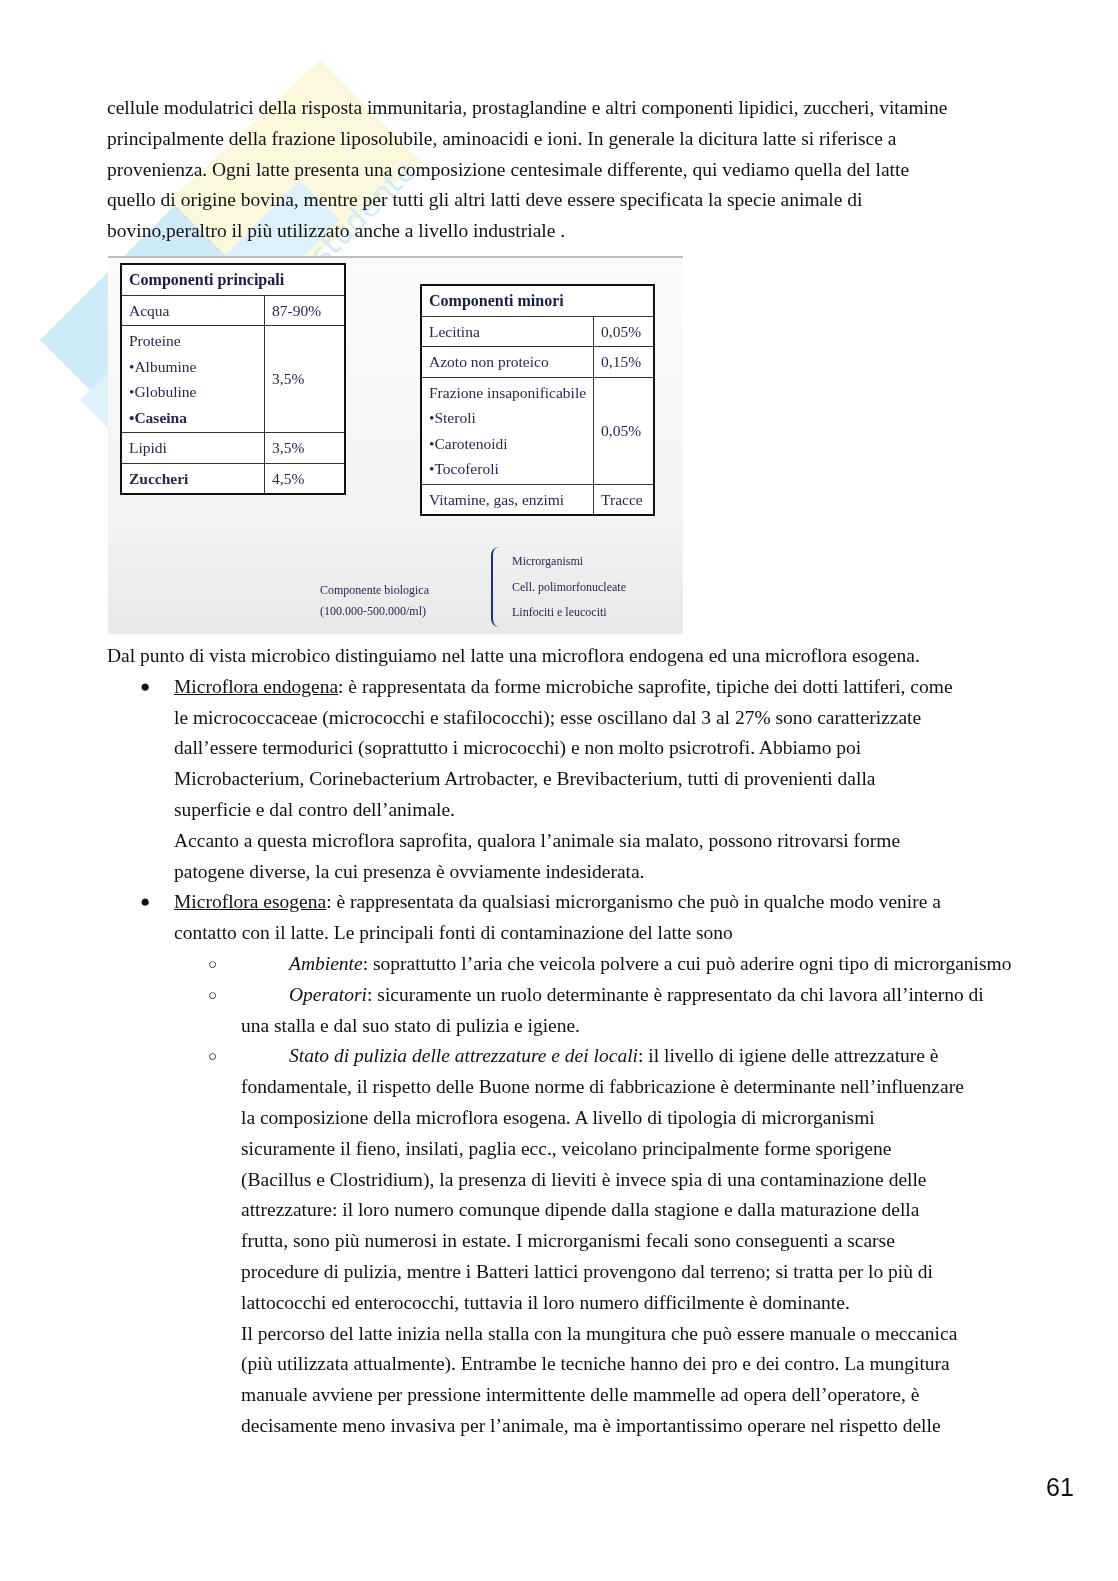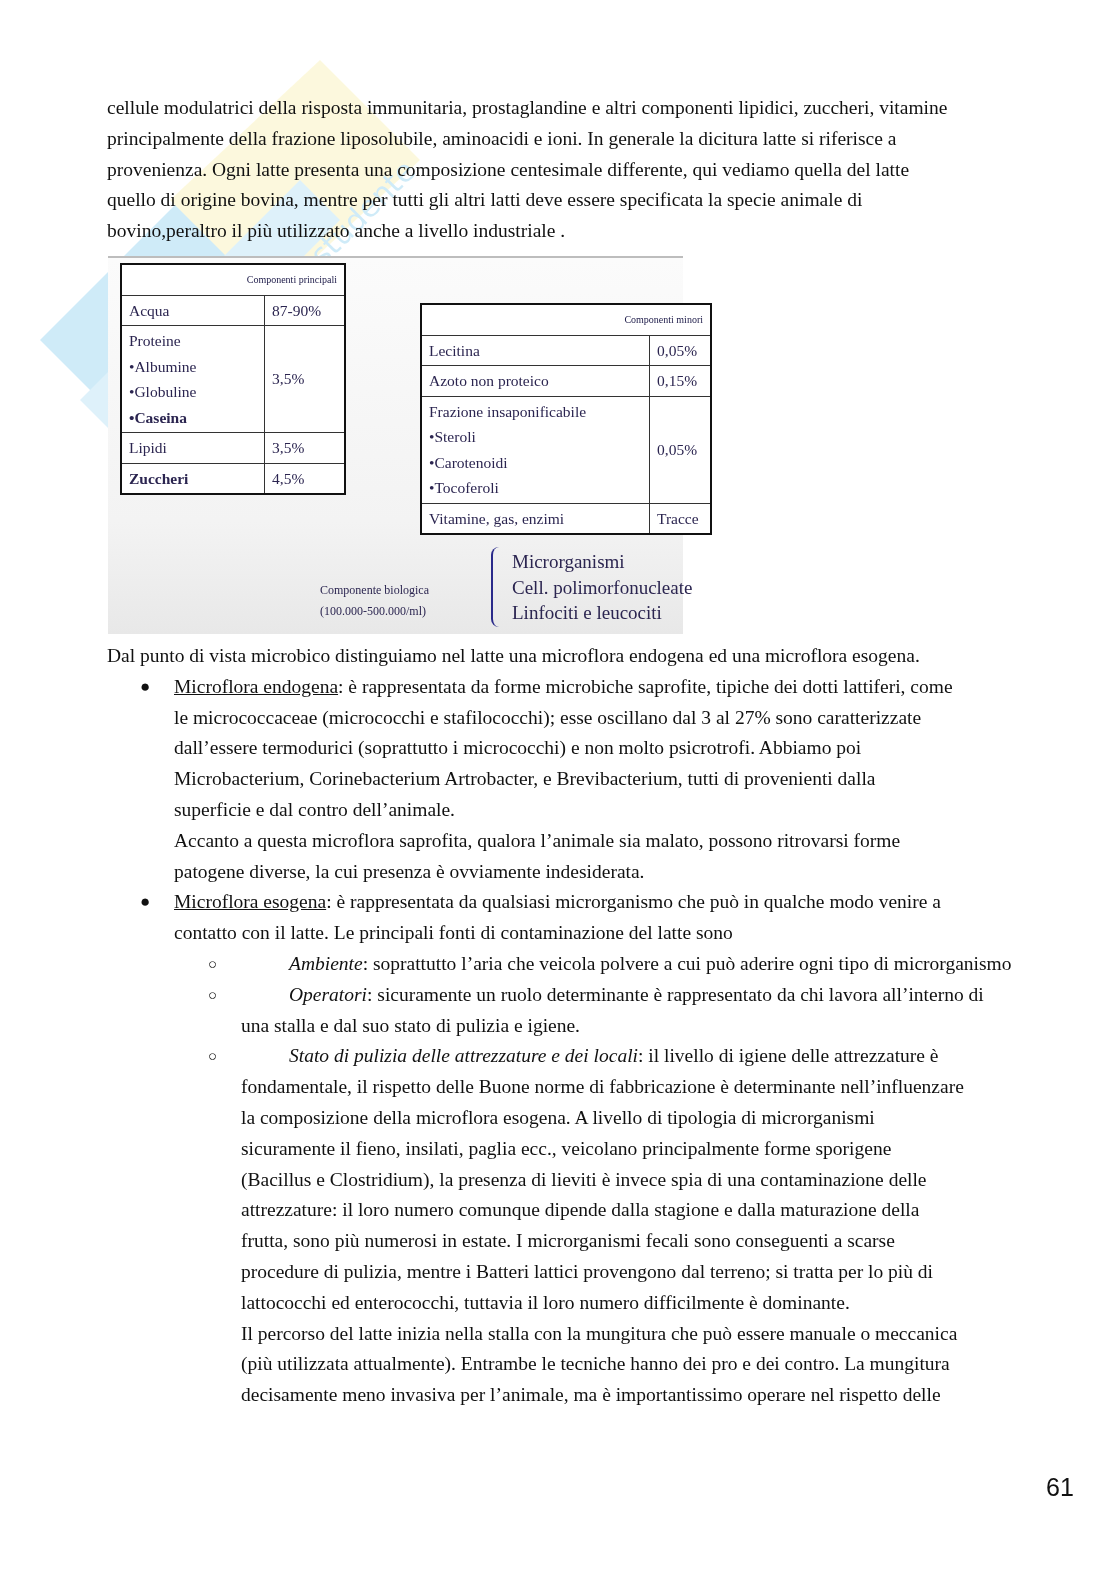--- a/index.html
+++ b/index.html
@@ -8,30 +8,30 @@
   .watermark { position: absolute; left: 20px; top: 40px; width: 420px; height: 420px; pointer-events: none; }
   .text-block { position: absolute; left: 107px; width: 970px; font-size: 19.5px; line-height: 30.8px; }
   .p1 { top: 93px; }
   .line { white-space: nowrap; display: block; }
   .figure { position: absolute; left: 108px; top: 256px; width: 575px; height: 376px;
             background: linear-gradient(to bottom, #fbfbfb 0%, #f3f3f3 70%, #e8e8e8 100%);
             border-top: 2px solid #bdbdbd; }
   .tbl { position: absolute; border: 2.5px solid #111; border-collapse: collapse; background: #fff;
          font-family: "Liberation Serif", "DejaVu Serif", serif; color: #2b2550; font-size: 15.5px; }
   .tbl td, .tbl th { border: 1.5px solid #333; padding: 2px 7px; vertical-align: middle; text-align: left; line-height: 25.5px; }
-  .tbl th { text-align: right; font-weight: normal; color: #1c1a48; font-size: 10px; }
+  .tbl th { text-align: left; font-weight: bold; color: #1c1a48; font-size: 16px; }
   .tbl-main { left: 12px; top: 5px; width: 226px; }
   .tbl-main td:first-child { width: 128px; }
-  .tbl-minor { left: 312px; top: 45px; width: 292px; }
+  .tbl-minor { left: 312px; top: 26px; width: 235px; }
   .tbl-minor td:last-child { width: 46px; }
   .b { font-weight: bold; }
   .bio { position: absolute; left: 212px; top: 322px; font-size: 12px; line-height: 21px; color: #2b2550; }
   .brace { position: absolute; left: 383px; top: 289px; width: 10px; height: 80px;
            border-left: 2px solid #2a2a8a; border-radius: 8px 0 0 8px; }
-  .bio-list { position: absolute; left: 404px; top: 291px; font-size: 19px; line-height: 25.5px; color: #2b2550; }
+  .bio-list { position: absolute; left: 404px; top: 291px; font-size: 12px; line-height: 25.5px; color: #2b2550; }
   .p2 { top: 641px; }
   ul.l1 { list-style: none; margin: 0; padding: 0; }
   .l1-item { position: relative; padding-left: 67px; }
   .l1-bullet { position: absolute; left: 33px; top: 0; font-size: 17px; }
   .l2-item { position: relative; padding-left: 134px; }
   .l2-bullet { position: absolute; left: 101px; top: 0; font-size: 15px; }
   .u { text-decoration: underline; }
   .i { font-style: italic; margin-left: 48px; }
   .page-num { position: absolute; left: 1046px; top: 1473px; font-family: "Liberation Sans", "DejaVu Sans", sans-serif; font-size: 25px; color: #111; }
 </style>
@@ -160,20 +160,21 @@
     <span class="line" data-name="text-line">fondamentale, il rispetto delle Buone norme di fabbricazione è determinante nell’influenzare</span>
     <span class="line" data-name="text-line">la composizione della microflora esogena. A livello di tipologia di microrganismi</span>
     <span class="line" data-name="text-line">sicuramente il fieno, insilati, paglia ecc., veicolano principalmente forme sporigene</span>
     <span class="line" data-name="text-line">(Bacillus e Clostridium), la presenza di lieviti è invece spia di una contaminazione delle</span>
     <span class="line" data-name="text-line">attrezzature: il loro numero comunque dipende dalla stagione e dalla maturazione della</span>
     <span class="line" data-name="text-line">frutta, sono più numerosi in estate. I microrganismi fecali sono conseguenti a scarse</span>
     <span class="line" data-name="text-line">procedure di pulizia, mentre i Batteri lattici provengono dal terreno; si tratta per lo più di</span>
     <span class="line" data-name="text-line">lattococchi ed enterococchi, tuttavia il loro numero difficilmente è dominante.</span>
     <span class="line" data-name="text-line">Il percorso del latte inizia nella stalla con la mungitura che può essere manuale o meccanica</span>
     <span class="line" data-name="text-line">(più utilizzata attualmente). Entrambe le tecniche hanno dei pro e dei contro. La mungitura</span>
+    <span class="line" data-name="text-line">manuale avviene per pressione intermittente delle mammelle ad opera dell’operatore, è</span>
     <span class="line" data-name="text-line">decisamente meno invasiva per l’animale, ma è importantissimo operare nel rispetto delle</span>
   </div>
 </div>
 
 <div class="page-num" data-name="page-number">61</div>
 
 <style>
   
   [data-name="source-item-ambiente"] { margin-left: 0 !important; }
 </style>

